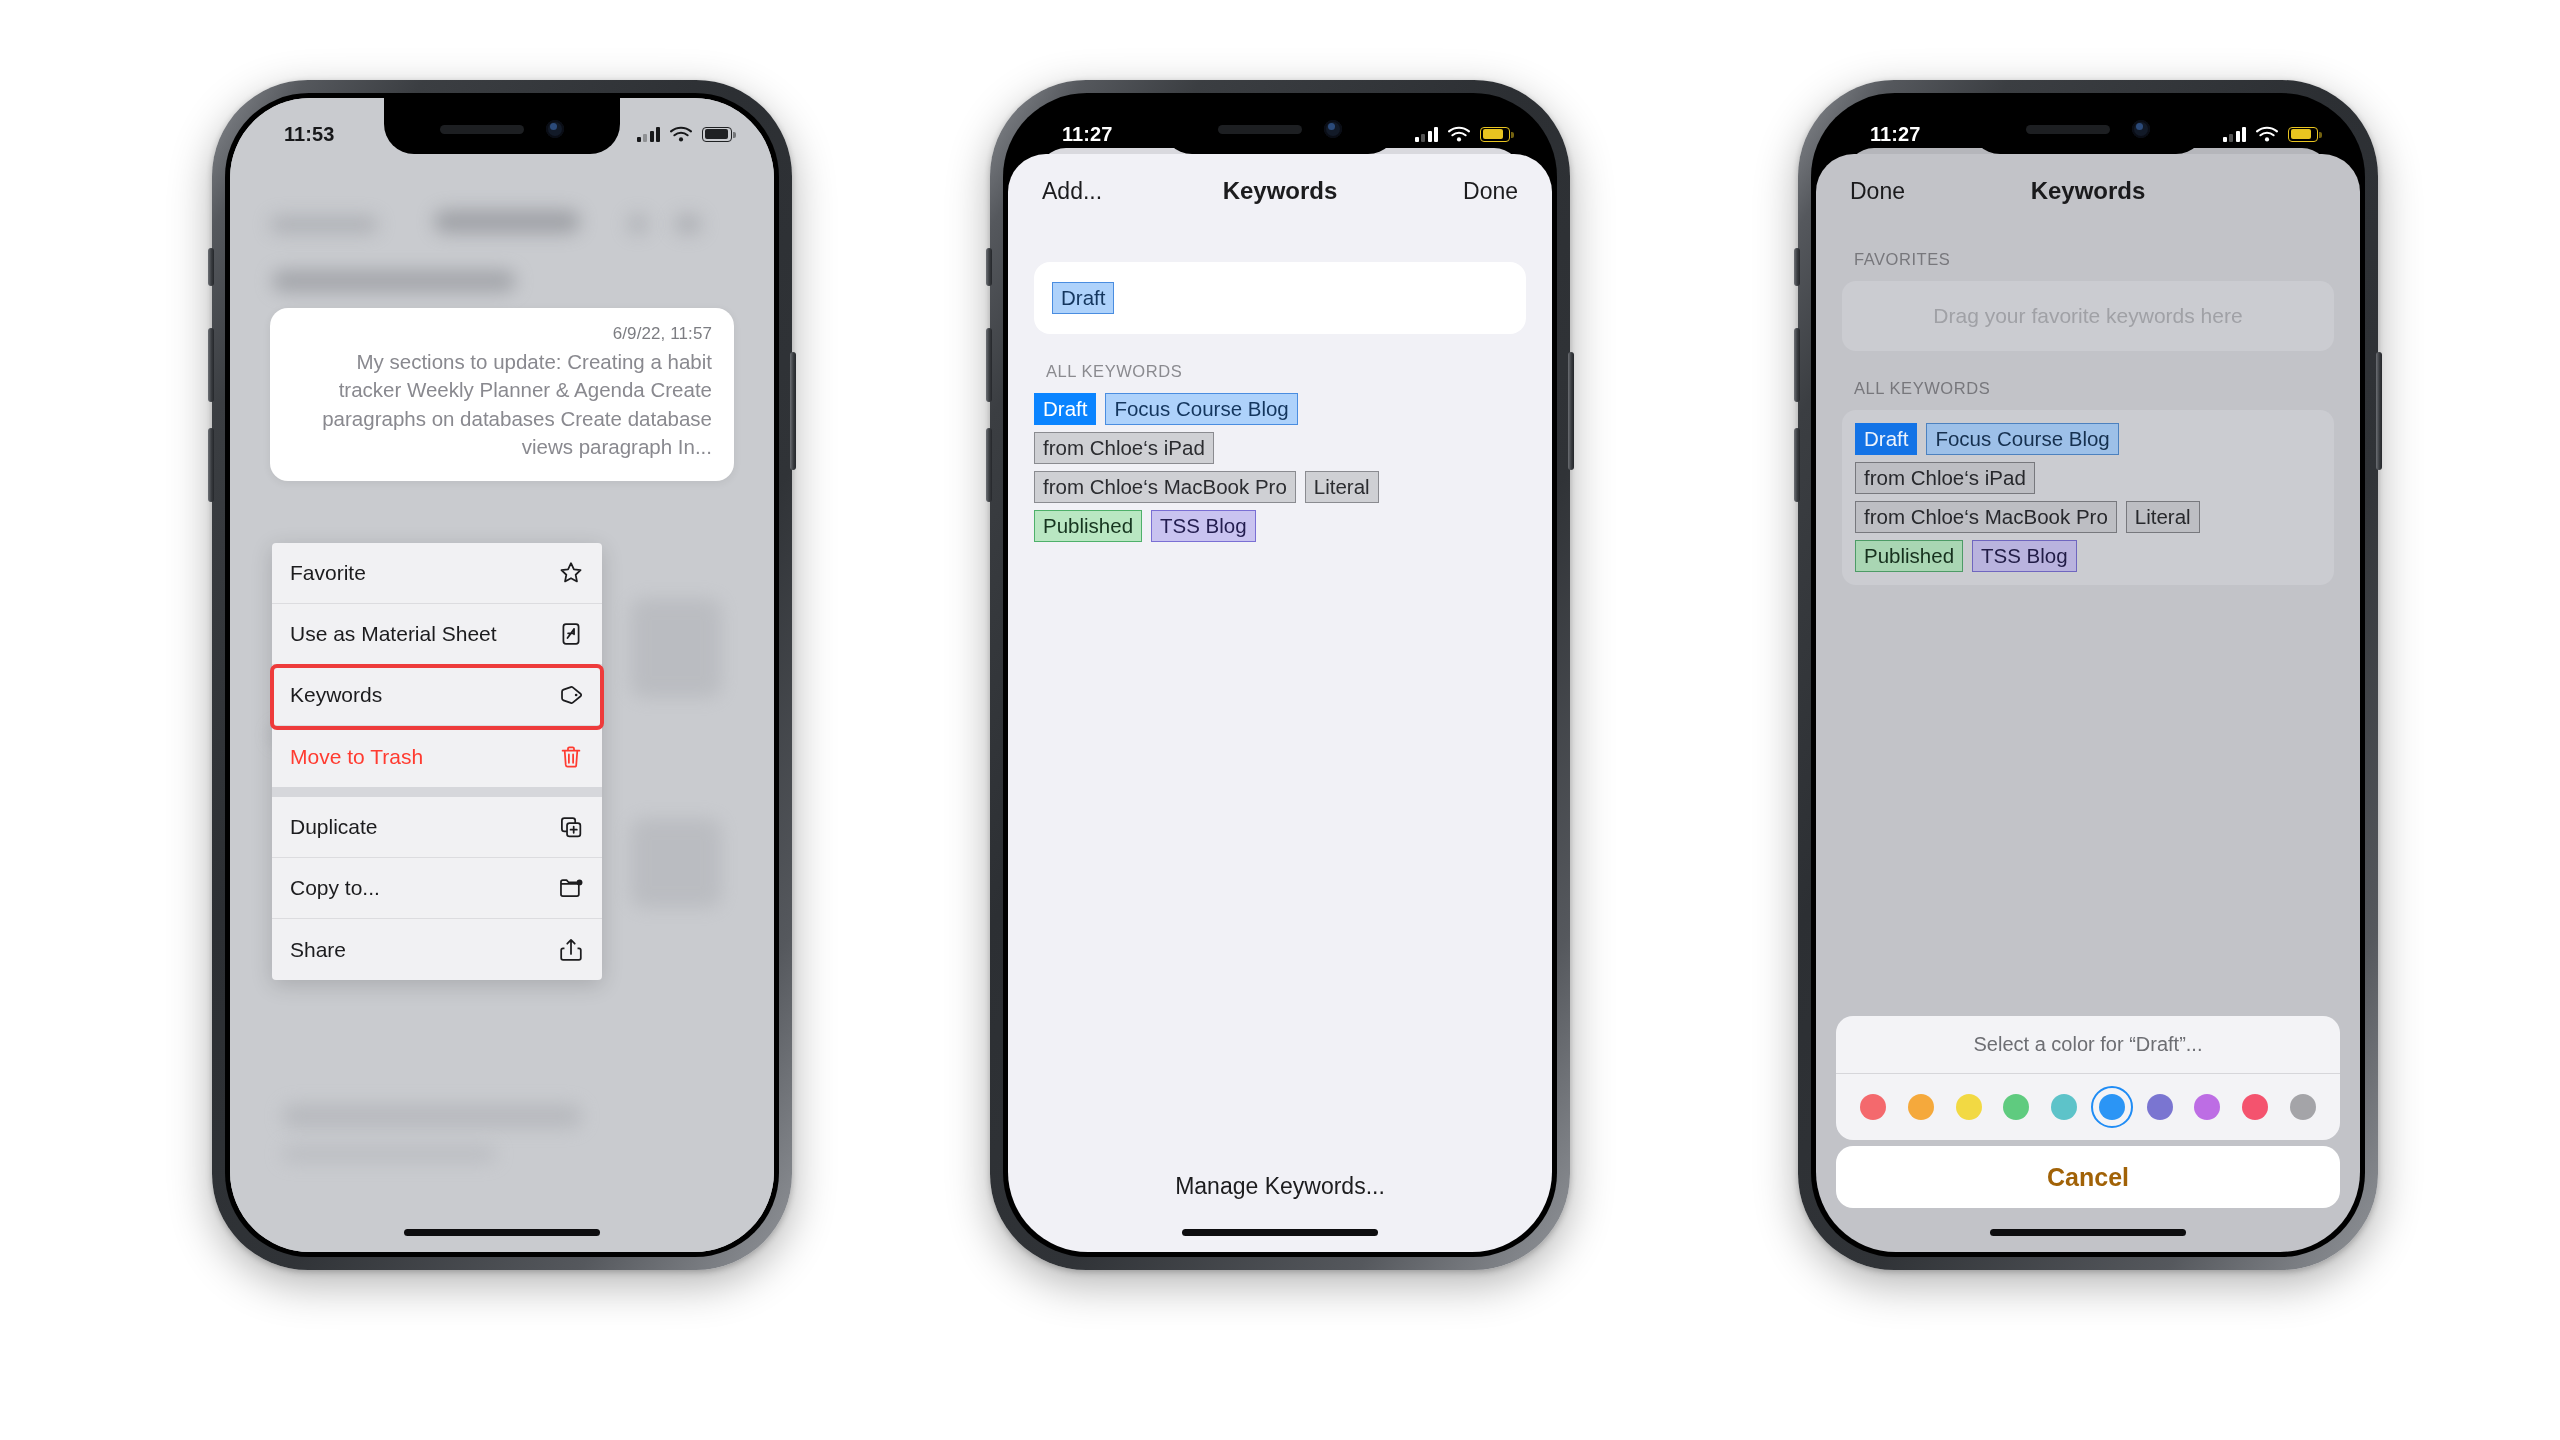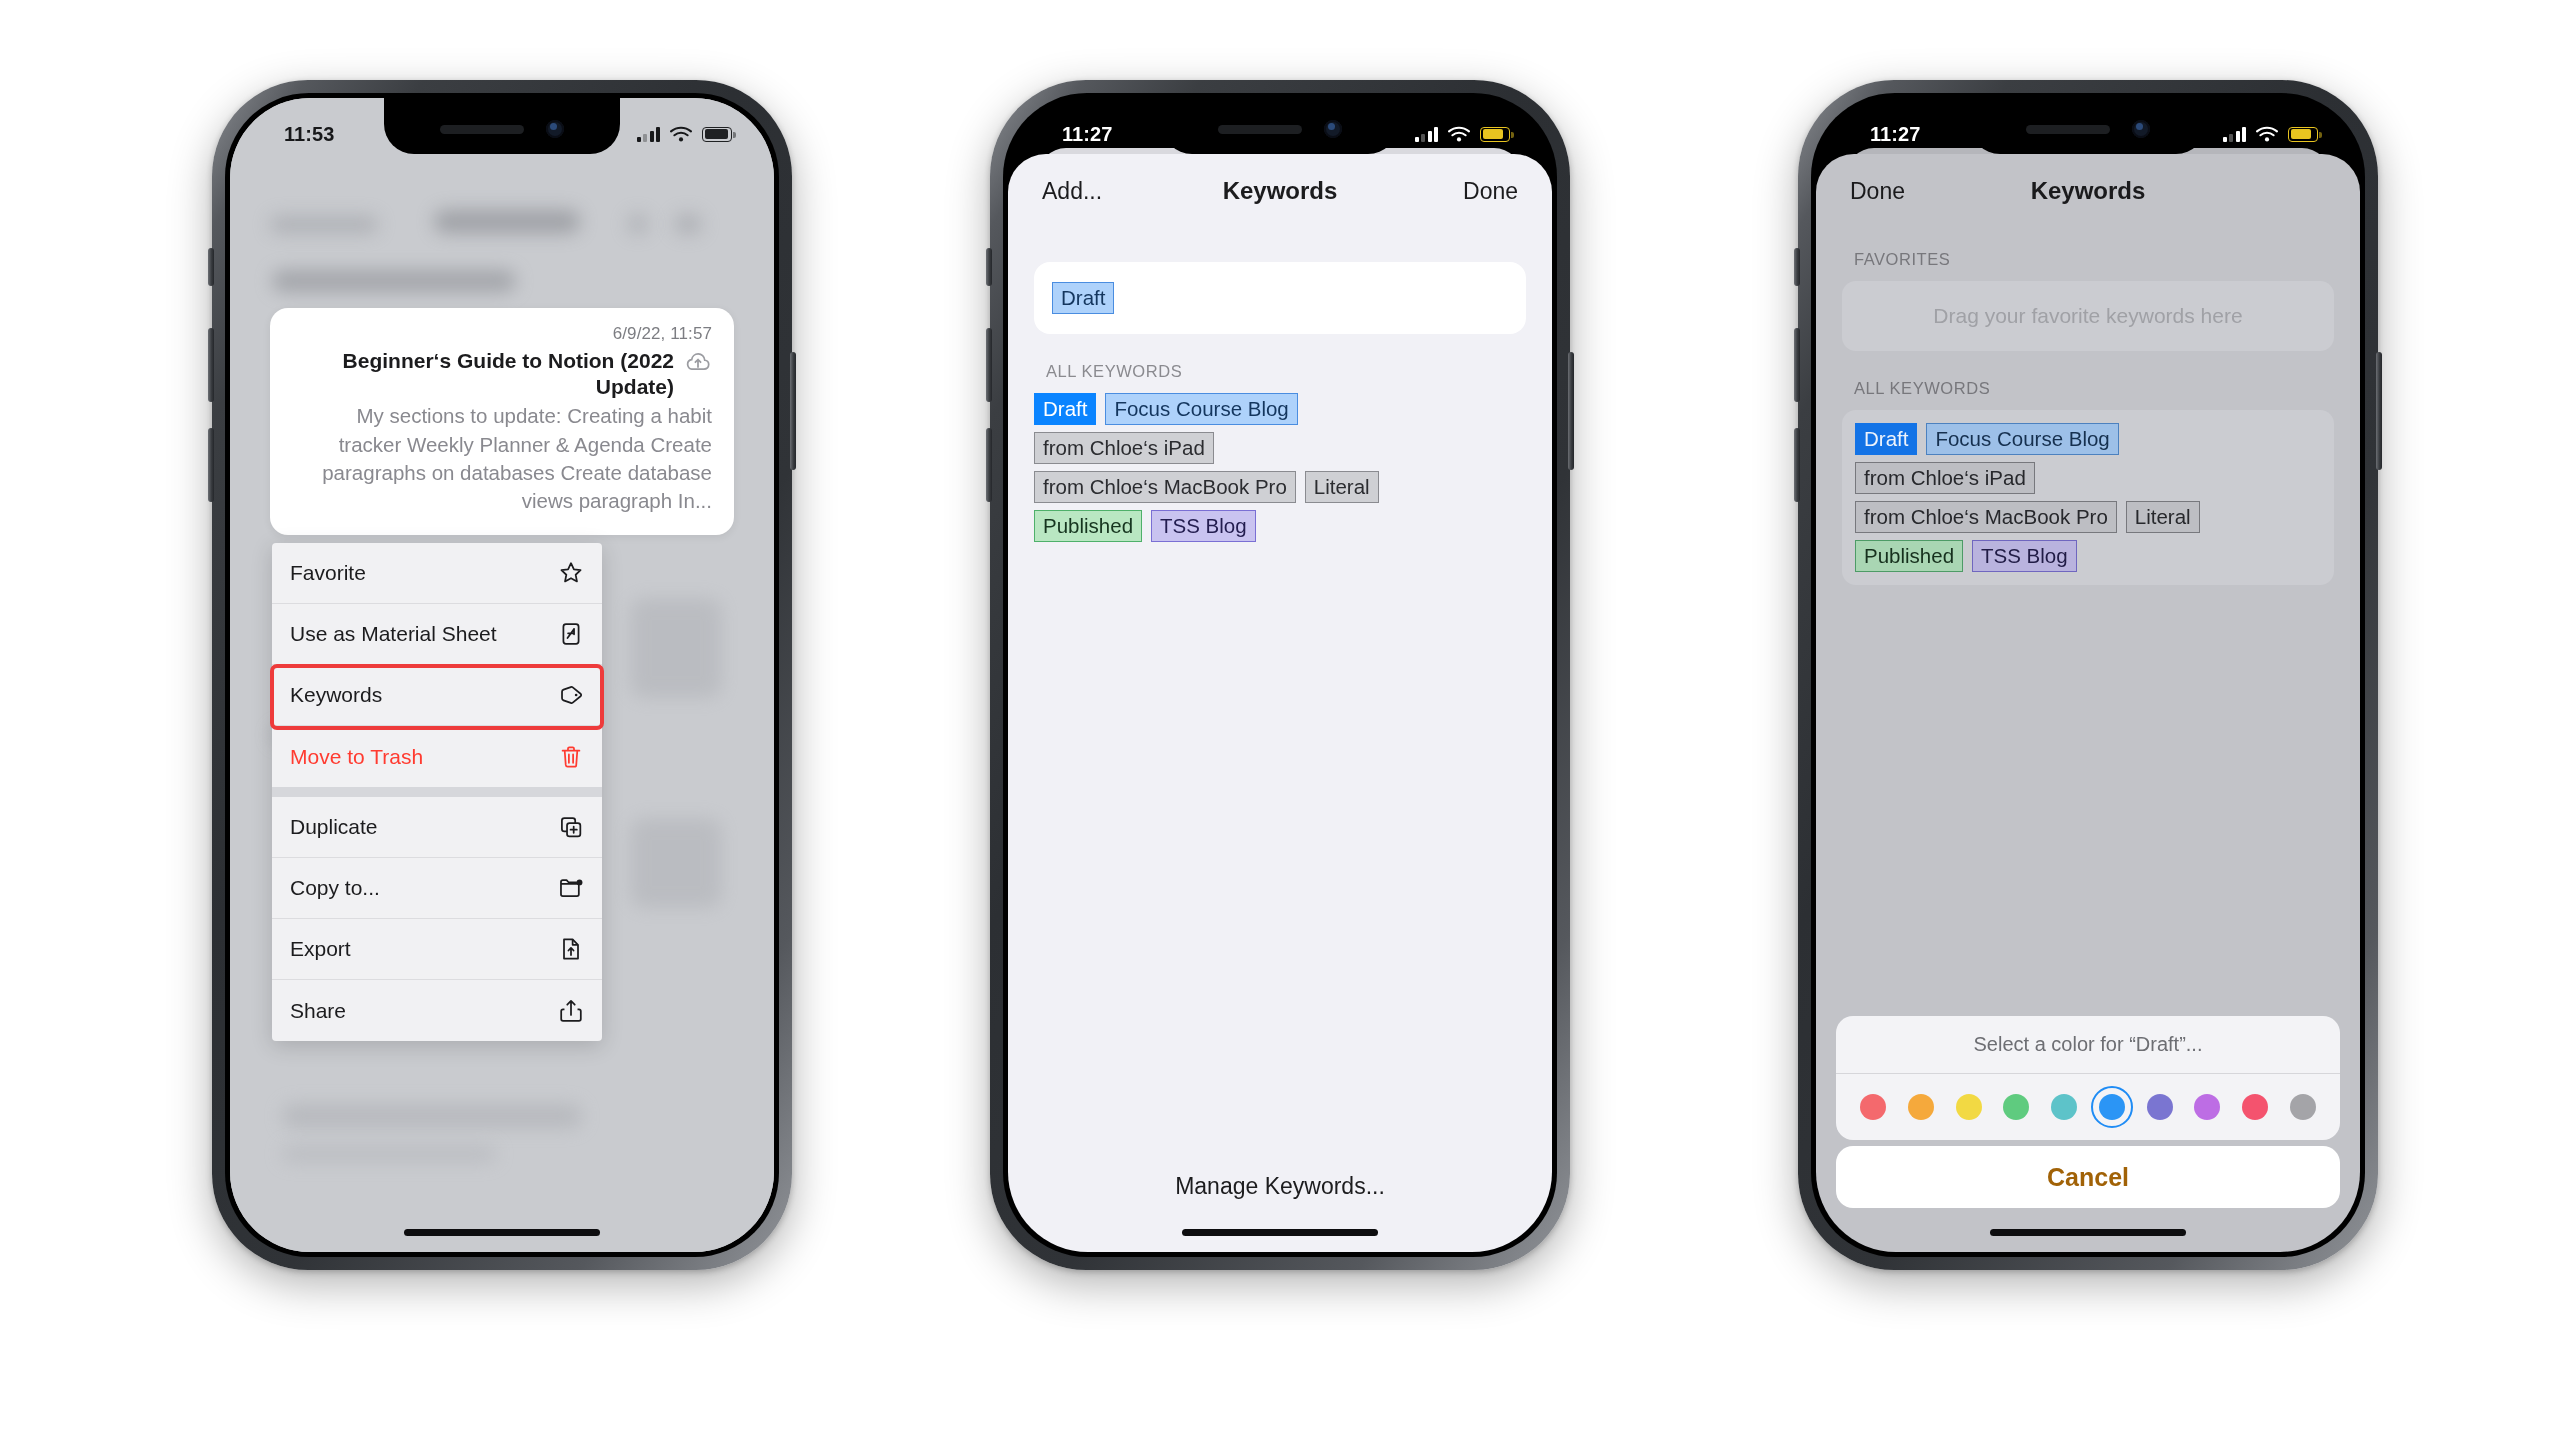--- a/index.html
+++ b/index.html
@@ -238,27 +238,20 @@
           <div class="blur-blob" style="left:42px;  top:172px; width:244px; height:22px; background:#85878d;"></div>
           <div class="blur-blob" style="left:42px;  top:630px; width:80px;  height:14px;"></div>
           <div class="blur-blob" style="left:400px; top:500px; width:92px;  height:100px; opacity:.30;"></div>
           <div class="blur-blob" style="left:400px; top:720px; width:92px;  height:90px;  opacity:.30;"></div>
           <div class="blur-blob" style="left:52px;  top:1006px; width:300px; height:24px; background:#aaacb1;"></div>
           <div class="blur-blob" style="left:52px;  top:1048px; width:214px; height:16px; background:#b0b2b7;"></div>
         </div>
 
         <div class="note-card">
           <div class="note-date">6/9/22, 11:57</div>
-          <div class="note-title-row">
-            <div class="note-title">Beginner‘s Guide to Notion (2022 Update)</div>
-            <svg class="cloud-ico" viewBox="0 0 24 22" fill="none" stroke="currentColor" stroke-width="1.6">
-              <path d="M6.2 17.5h11.3c2.6 0 4.3-1.8 4.3-4.1 0-2.2-1.5-3.8-3.6-4-.3-3.3-2.9-5.8-6-5.8-3.1 0-5.6 2.3-6 5.3-2.1.3-3.7 2-3.7 4.2 0 2.5 1.8 4.4 3.7 4.4z"></path>
-              <path d="M12 15.6V8.9M9.6 11.2 12 8.7l2.4 2.5" stroke-linecap="round" stroke-linejoin="round"></path>
-            </svg>
-          </div>
           <div class="note-body">My sections to update: Creating a habit tracker Weekly Planner &amp; Agenda Create paragraphs on databases Create database views paragraph In...</div>
         </div>
 
         <div class="ctx-menu">
 
           <div class="ctx-row">
             <span>Favorite</span>
             <svg class="ctx-ico" viewBox="0 0 24 24" fill="none" stroke="currentColor" stroke-width="1.5">
               <path d="M12 3.6l2.5 5.3 5.7.7-4.2 3.9 1.1 5.7L12 16.5 6.9 19.2 8 13.5 3.8 9.6l5.7-.7z" stroke-linejoin="round"></path>
             </svg>
@@ -303,28 +296,20 @@
 
           <div class="ctx-row">
             <span>Copy to...</span>
             <svg class="ctx-ico" viewBox="0 0 24 24" fill="none" stroke="currentColor" stroke-width="1.5">
               <path d="M3.4 8.4h15.3v8.9c0 .9-.7 1.6-1.6 1.6H5c-.9 0-1.6-.7-1.6-1.6z" stroke-linejoin="round"></path>
               <path d="M3.4 8.4V6.8c0-.9.7-1.6 1.6-1.6h3.2l1.7 1.9h7.2" stroke-linejoin="round"></path>
               <circle cx="19.3" cy="7.2" r="2.5" fill="currentColor" stroke="none"></circle>
             </svg>
           </div>
 
-          <div class="ctx-row">
-            <span>Export</span>
-            <svg class="ctx-ico" viewBox="0 0 24 24" fill="none" stroke="currentColor" stroke-width="1.5">
-              <path d="M6 3.8h7.4l4.6 4.6v11.8H6z" stroke-linejoin="round"></path>
-              <path d="M13.4 3.8v4.6H18" stroke-linejoin="round"></path>
-              <path d="M12 17.2v-6M9.8 13.3 12 11l2.2 2.3" stroke-linecap="round" stroke-linejoin="round"></path>
-            </svg>
-          </div>
 
           <div class="ctx-row nb">
             <span>Share</span>
             <svg class="ctx-ico" viewBox="0 0 24 24" fill="none" stroke="currentColor" stroke-width="1.5">
               <path d="M12 15.4V3.6M8.8 6.6 12 3.4l3.2 3.2" stroke-linecap="round" stroke-linejoin="round"></path>
               <path d="M6.4 10.6H5.2c-.9 0-1.6.7-1.6 1.6v6.6c0 .9.7 1.6 1.6 1.6h13.6c.9 0 1.6-.7 1.6-1.6v-6.6c0-.9-.7-1.6-1.6-1.6h-1.2" stroke-linejoin="round"></path>
             </svg>
           </div>
         </div>
 

